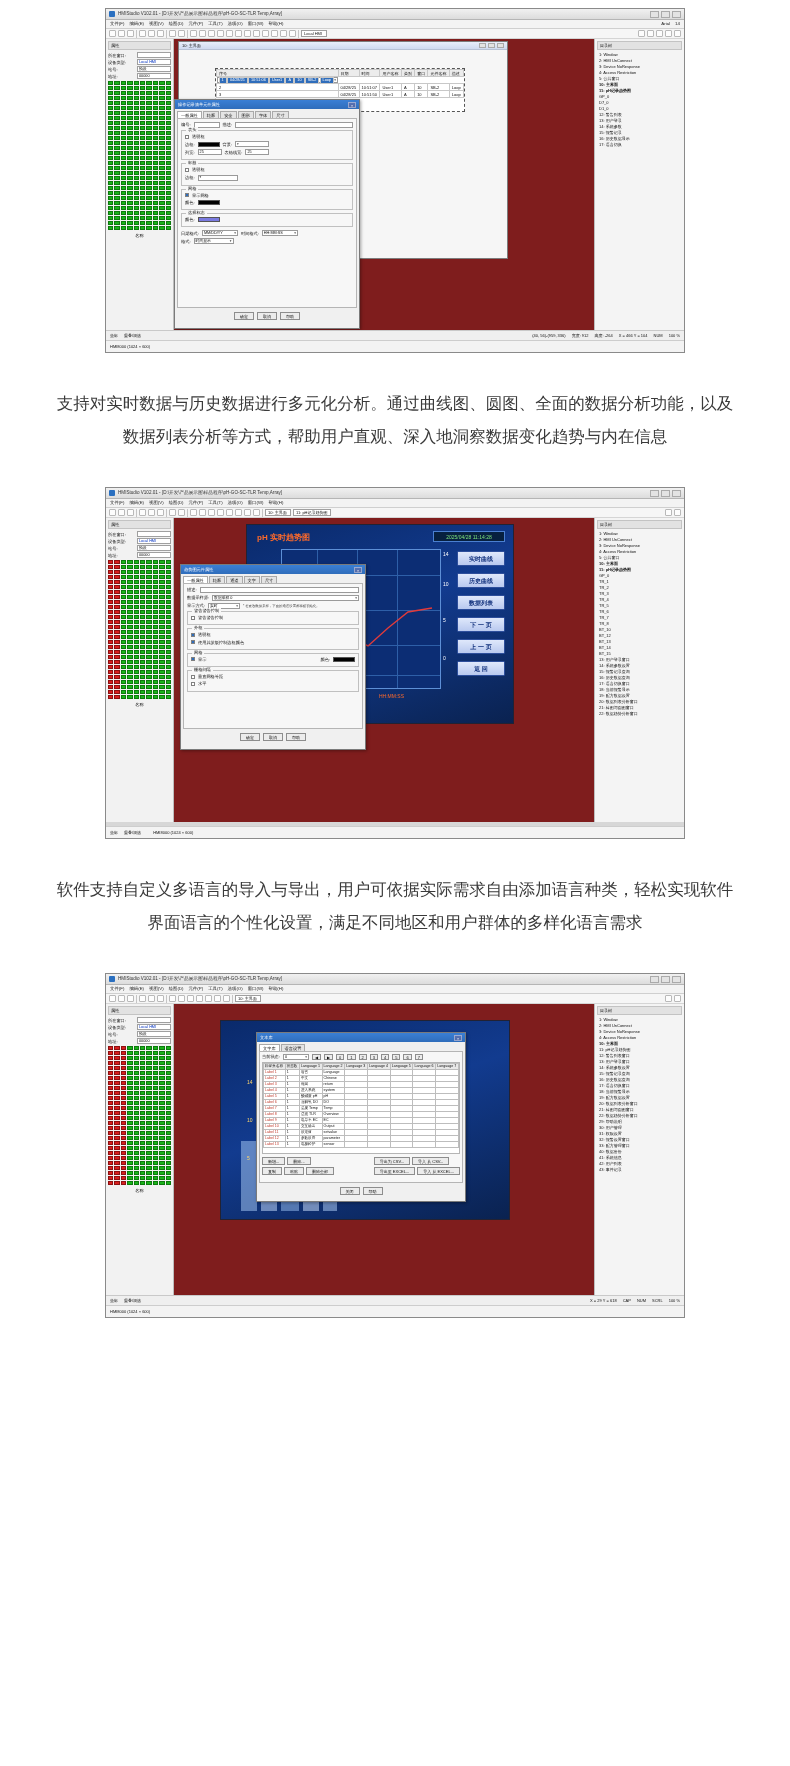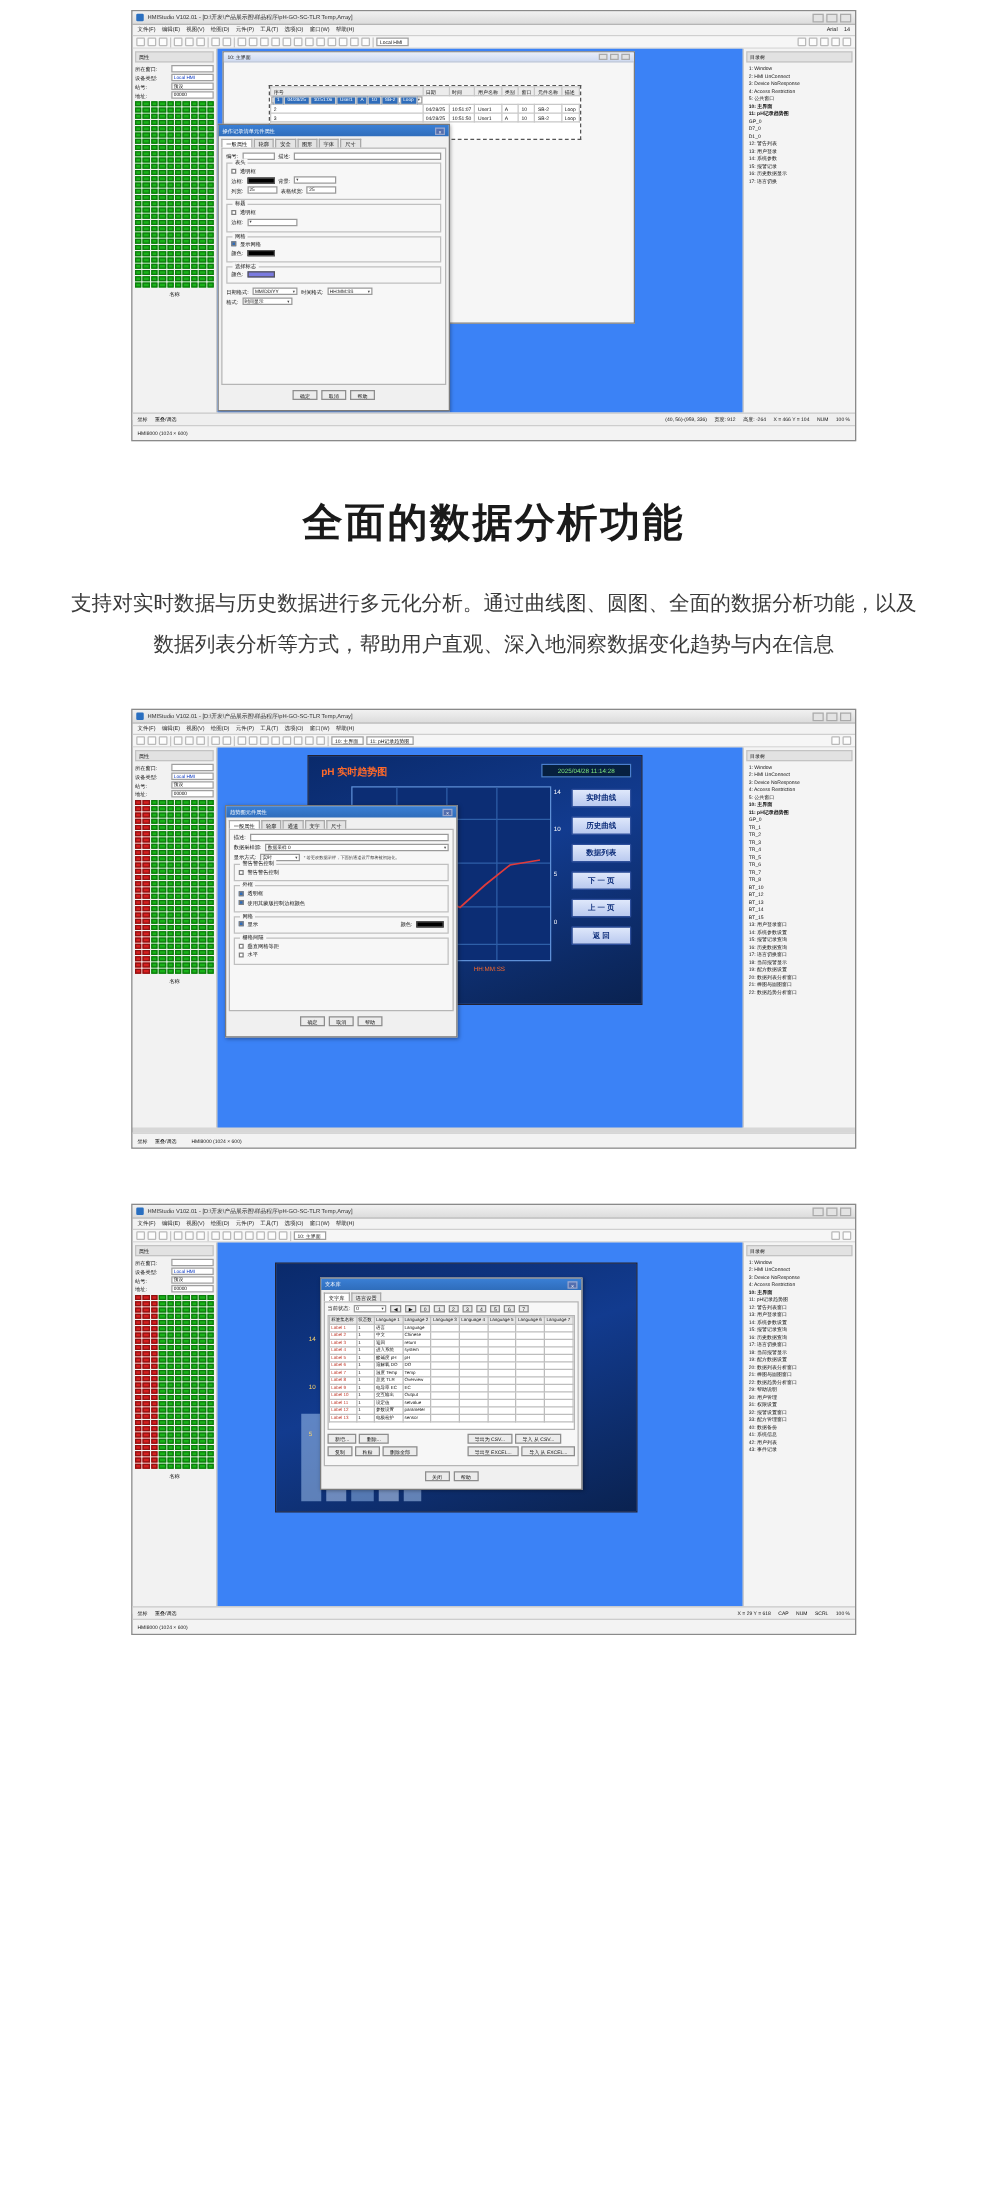--- a/index.html
+++ b/index.html
@@ -88,21 +88,21 @@
     font-size: 4.2px; padding: 2px;
   }
   .lpanel .hdr { background: #e2e2e2; border: 1px solid #c3c3c3; padding: 1px 2px; margin-bottom: 2px;}
   .lrow { display: flex; justify-content: space-between; align-items:center; margin-bottom: 1px; }
   .lrow .v { border: 1px solid #9f9f9f; background: #fff; width: 34px; height: 6px; font-size:3.8px; padding-left:1px;}
   .lrow .v.blue { color: #0030c0; }
   .ledgrid { display: grid; grid-template-columns: repeat(10, 1fr); gap: 1px; margin-top: 2px; }
   .ledgrid i { display: block; height: 4px; background: #19b219; border: 1px solid #0d7a0d; }
   .ledgrid i.red { background: #d61f1f; border-color: #8d1111; }
 
-  .canvas { flex: 1; background: #3b82f6; position: relative; overflow: hidden; }
+  .canvas { flex: 1; background: #7f1d1d; position: relative; overflow: hidden; }
   .rpanel {
     width: 90px; background: #f4f4f4; border-left: 1px solid #bdbdbd;
     font-size: 4px; padding: 2px; overflow: hidden;
   }
   .rpanel .hdr { background:#e2e2e2;border:1px solid #c3c3c3;padding:1px 2px;margin-bottom:2px;}
   .rpanel ul { list-style: none; margin: 0; padding: 0 0 0 2px; }
   .rpanel li { white-space: nowrap; overflow: hidden; line-height: 1.5; }
   .rpanel li.grp { font-weight: bold; }
 
   .statusbar {
@@ -743,21 +743,20 @@
       <span>X = 466    Y = 104</span>
       <span>NUM</span>
       <span>100 %</span>
     </div>
     <div class="botbar">
       <span>HMI8000 (1024 × 600)</span>
     </div>
   </div>
 
   <div class="promo">
-    <h2>全面的数据分析功能</h2>
     <p>支持对实时数据与历史数据进行多元化分析。通过曲线图、圆图、全面的数据分析功能，以及数据列表分析等方式，帮助用户直观、深入地洞察数据变化趋势与内在信息</p>
   </div>
 
   <div class="shot mid">
     <div class="titlebar">
       <span class="tb-ico"></span>
       <span class="tb-title">HMIStudio V102.01 - [D:\开发\产品展示图\样品程序\pH-GO-SC-TLR Temp,Array]</span>
       <span class="tb-btns">
           <i></i>
           <i></i>
@@ -1258,20 +1257,21 @@
 
     <div class="botbar">
       <span>坐标</span>
       <span>重叠/调选</span>
       <span class="sp"></span>
       <span>HMI8000 (1024 × 600)</span>
     </div>
   </div>
 
   <div class="promo">
+    <p>软件支持自定义多语言的导入与导出，用户可依据实际需求自由添加语言种类，轻松实现软件界面语言的个性化设置，满足不同地区和用户群体的多样化语言需求</p>
   </div>
 
   <div class="shot low" style="margin-bottom:14px;">
     <div class="titlebar">
       <span class="tb-ico"></span>
       <span class="tb-title">HMIStudio V102.01 - [D:\开发\产品展示图\样品程序\pH-GO-SC-TLR Temp,Array]</span>
       <span class="tb-btns">
           <i></i>
           <i></i>
           <i></i>

